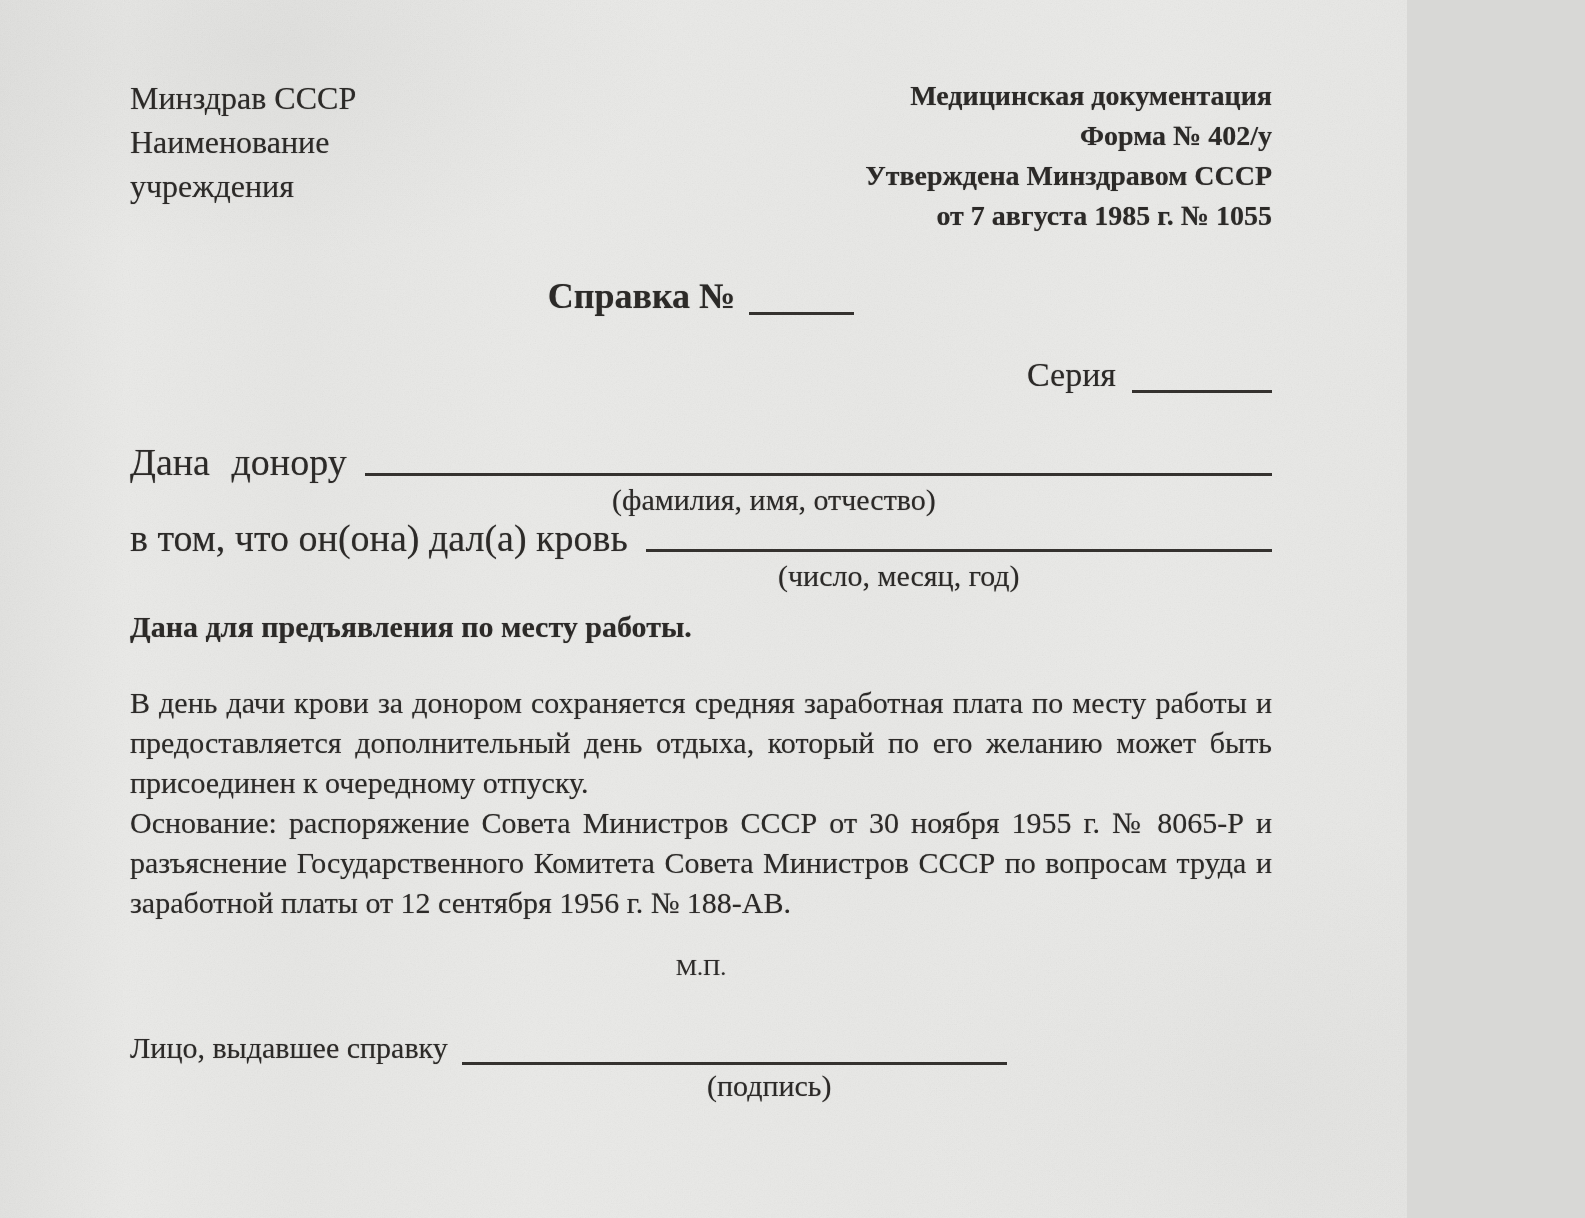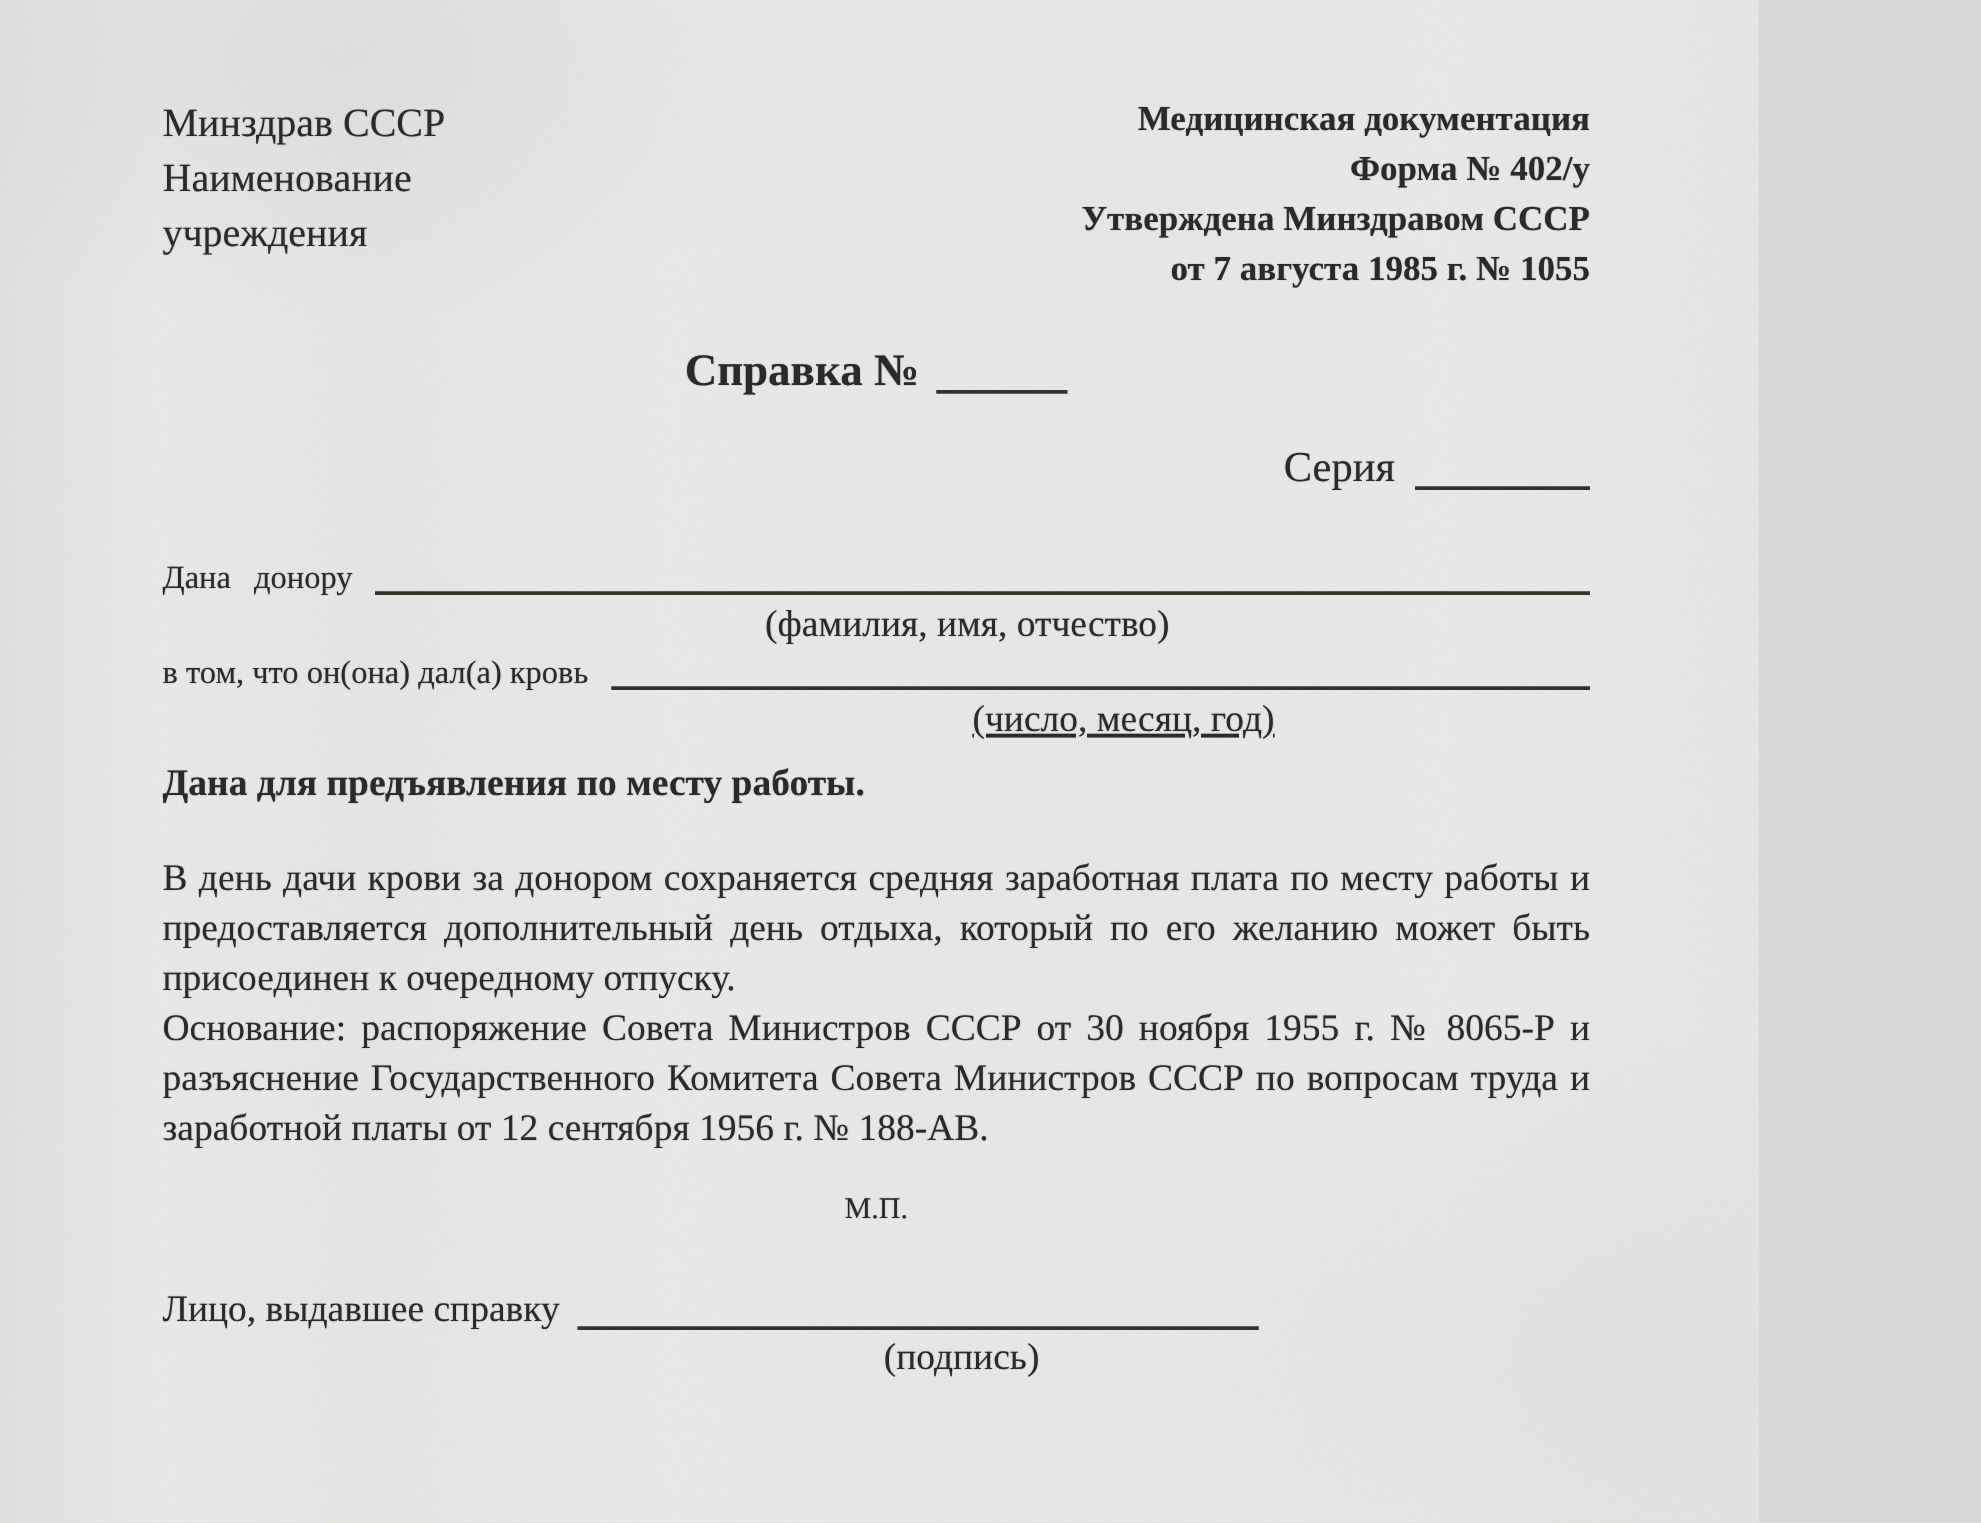--- a/index.html
+++ b/index.html
@@ -27,29 +27,29 @@
   .h-right{ font-size:28px; line-height:40px; font-weight:bold; text-align:right; }
 
   .title-row{ margin-top:38px; text-align:center; font-size:36px; font-weight:bold; line-height:44px; }
   .series-row{ margin-top:36px; text-align:right; font-size:34px; line-height:42px; }
 
   .blank{ display:inline-block; height:2px; border-bottom:3px solid #35322f; vertical-align:-7px; }
   .blank-num{ width:105px; margin-left:14px; }
   .blank-series{ width:140px; margin-left:16px; }
   .blank-issuer{ width:545px; margin-left:14px; }
 
-  .field-row{ display:flex; align-items:flex-end; font-size:26px; line-height:42px; }
+  .field-row{ display:flex; align-items:flex-end; font-size:38px; line-height:42px; }
   .field-row .label{ white-space:nowrap; }
   .fill-line{ flex:1; border-bottom:3px solid #35322f; margin-left:18px; transform:translateY(-7px); }
 
   .donor-row{ margin-top:45px; }
   .donor-row .label{ word-spacing:12px; }
   .caption{ font-size:30px; line-height:34px; }
   .caption-fio{ margin-left:482px; }
-  .caption-date{ margin-left:648px;text-decoration:underline; }
+  .caption-date{ margin-left:648px; }
   .caption-sign{ margin-left:577px; }
 
   .purpose-line{ margin-top:14px; font-size:30px; line-height:40px;font-weight:bold; }
   .paragraphs{ margin-top:36px; }
   .jline{ font-size:30px; line-height:40px; text-align:justify; text-align-last:justify; }
   .para .jline:last-child{ text-align-last:left; }
 
   .mp-row{ margin-top:26px; text-align:center; font-size:24px; line-height:36px; }
   .issuer-row{ margin-top:42px; font-size:30px; line-height:42px; }
 </style>

